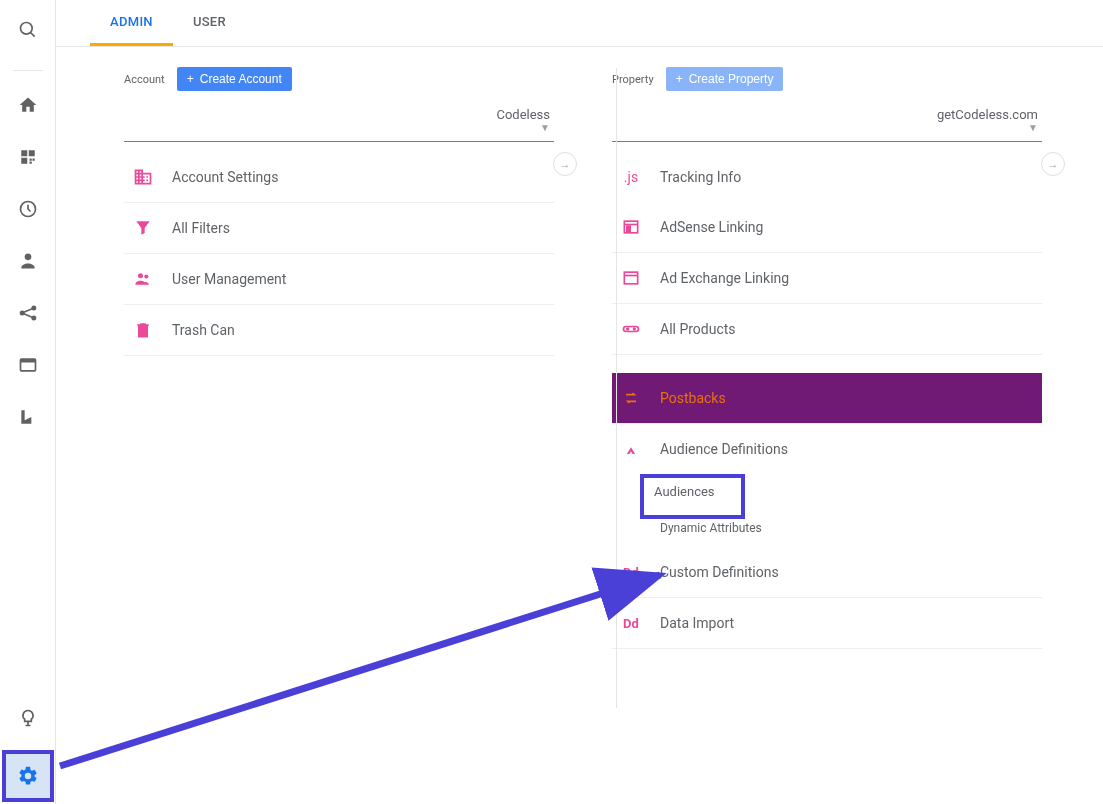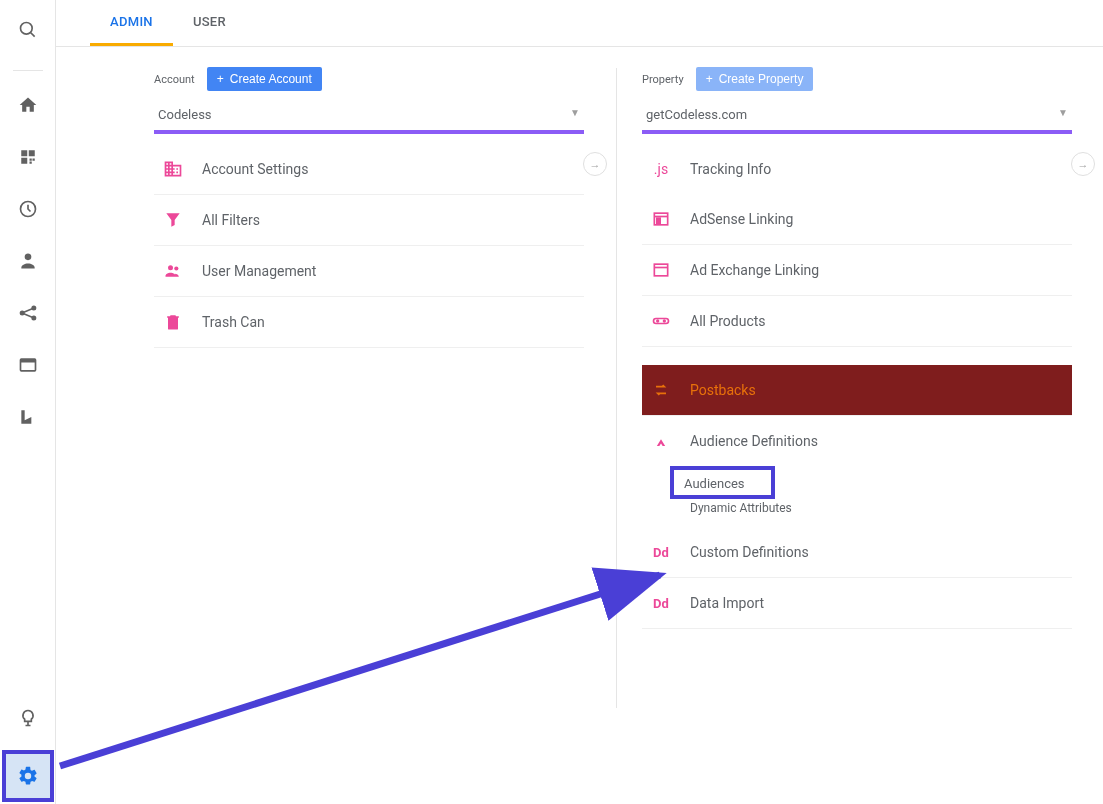--- a/index.html
+++ b/index.html
@@ -12,40 +12,40 @@
     .gear-highlight { position: absolute; width: 52px; height: 52px; border: 4px solid #4a3fd6; background: #d6e4f5; top: 50%; left: 50%; transform: translate(-50%, -50%); }
     .admin-gear { position: relative; z-index: 2; color: #1a73e8; }
     
     .main { position: absolute; left: 56px; top: 0; right: 0; height: 100%; background: #fff; }
     .tabs { display: flex; border-bottom: 1px solid #e5e5e5; padding-left: 34px; }
     .tab { padding: 14px 20px; font-size: 13px; color: #5f6368; font-weight: 500; letter-spacing: 0.3px; cursor: pointer; border-bottom: 3px solid transparent; }
     .tab.active { color: #1a73e8; border-bottom-color: #f9ab00; }
     
     .columns { display: flex; padding: 20px 0 0 0; gap: 40px; }
     .col { flex: 1; margin-left: 18px; }
-    .col-account { margin-left: 98px; max-width: 430px; }
+    .col-account { margin-left: 68px; max-width: 430px; }
     .col-property { max-width: 430px; }
     
     .col-header { display: flex; align-items: center; gap: 12px; margin-bottom: 8px; }
     .col-label { font-size: 11px; color: #5f6368; }
     .create-btn { display: inline-flex; align-items: center; background: #4285f4; color: #fff; font-size: 12px; font-weight: 500; padding: 5px 10px; border-radius: 2px; cursor: pointer; border: none; }
     .create-btn.prop { background: #8ab4f8; }
     .create-btn .plus { margin-right: 6px; }
     
-    .selector { display: flex; justify-content: space-between; align-items: flex-start; padding: 8px 4px; border-bottom: 4px solid #8b5cf6; margin-bottom: 10px; cursor: pointer; }
+    .selector { display: flex; justify-content: space-between; align-items: flex-end; padding: 8px 4px; border-bottom: 1px solid #8b5cf6; margin-bottom: 10px; cursor: pointer; flex-direction: column; }
     .selector-name { font-size: 13px; color: #5f6368; }
     .selector-caret { color: #9e9e9e; font-size: 10px; }
     
     .item-list { }
     .item { display: flex; align-items: center; padding: 14px 8px; border-bottom: 1px solid #efefef; cursor: pointer; }
     .item.no-border { border-bottom: none; }
     .item-icon { width: 22px; height: 22px; margin-right: 18px; display: flex; align-items: center; justify-content: center; color: #ec4899; }
     .item-icon svg { width: 20px; height: 20px; }
     .item-label { font-size: 14px; color: #5f6368; }
-    .item.selected { background: #7f1d1d; align-items: center; }
+    .item.selected { background: #701a75; align-items: center; }
     .item.selected .item-label { color: #e8710a; }
     .item.selected .item-icon { color: #e8710a; }
     
     .section-heading { font-size: 11px; color: #9e9e9e; font-weight: 500; letter-spacing: 0.3px; padding: 18px 8px 8px; }
     
     .circ-btn { position: absolute; width: 24px; height: 24px; border-radius: 50%; border: 1px solid #e0e0e0; background: #fff; display: flex; align-items: center; justify-content: center; color: #9e9e9e; font-size: 11px; cursor: pointer; }
     
     .sub-item { padding: 6px 8px 6px 48px; cursor: pointer; font-size: 12px; color: #5f6368; }
     .sub-wrap { position: relative; padding-bottom: 6px; }
     
@@ -244,21 +244,21 @@
         <div class="item no-border">
           <span class="item-icon">
               <svg viewBox="0 0 24 24" fill="currentColor">
                 <path d="M12 4v6l-5 8h3l2-3 2 3h3l-5-8V4z"></path>
               </svg>
             </span>
           <span class="item-label">Audience Definitions</span>
         </div>
         <div class="sub-wrap">
           <div style="position:relative;display:inline-block;margin-left:28px">
-            <div style="border:4px solid #4a3fd6;padding:3px 26px 3px 10px;">
+            <div style="border:4px solid #4a3fd6;padding:3px 26px 15px 10px;">
               <span style="font-size:13px;color:#5f6368">Audiences</span>
             </div>
           </div>
           <div class="sub-item" style="padding-top:2px">
             <span>Dynamic Attributes</span>
           </div>
         </div>
         <div class="item">
           <span class="item-icon" style="font-size:13px;font-weight:700">Dd</span>
           <span class="item-label">Custom Definitions</span>

